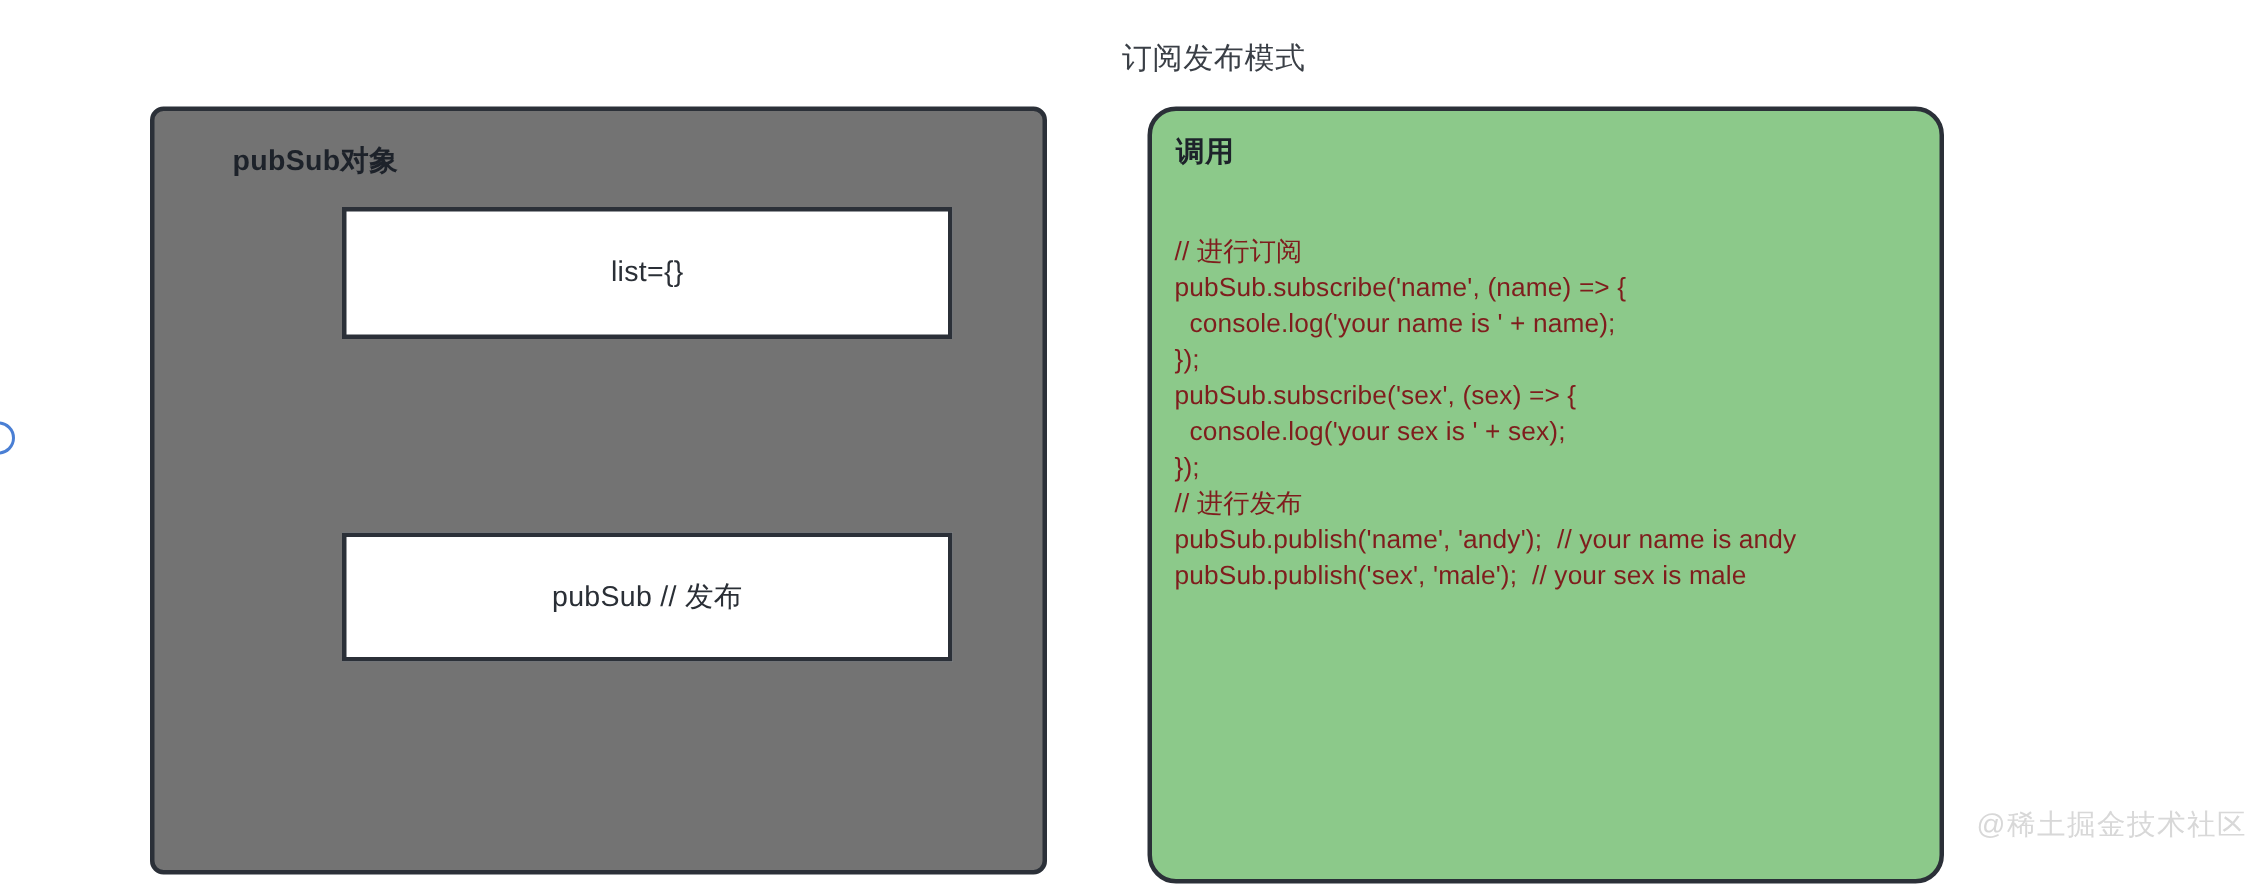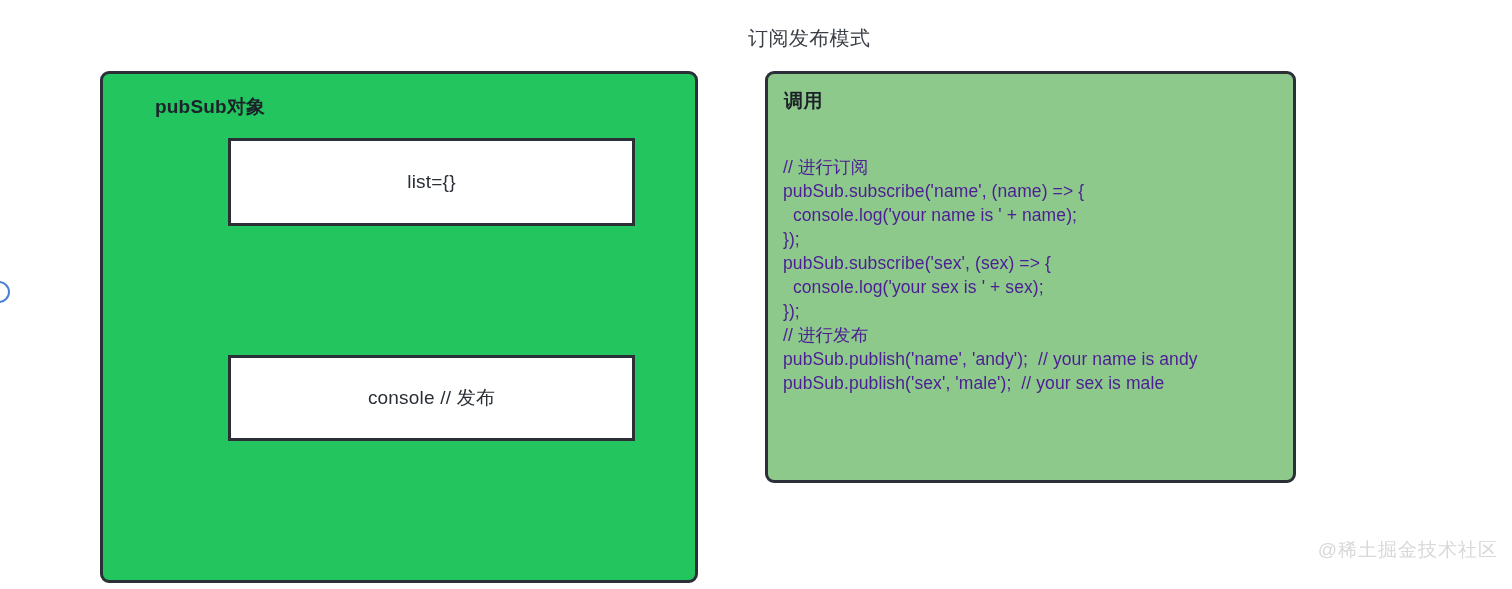--- a/index.html
+++ b/index.html
@@ -31,21 +31,21 @@
   }
 
   
   .pubsub-card {
     position: absolute;
     left: 100px;
     top: 71px;
     width: 598px;
     height: 512px;
     box-sizing: border-box;
-    background: #22c55e;
+    background: #737373;
     border: 3px solid #2b3038;
     border-radius: 9px;
   }
   .pubsub-title {
     position: absolute;
     left: 52px;
     top: 20px;
     font-size: 19px;
     font-weight: bold;
     color: #1d222a;
@@ -84,46 +84,46 @@
     color: #3a3f46;
     letter-spacing: 0.4px;
     white-space: nowrap;
   }
 
   .code-card {
     position: absolute;
     left: 765px;
     top: 71px;
     width: 531px;
-    height: 412px;
+    height: 518px;
     box-sizing: border-box;
     background: #8cc98a;
     border: 3px solid #2b3038;
-    border-radius: 9px;
+    border-radius: 19px;
   }
   .code-card-title {
     position: absolute;
     left: 16px;
     top: 14px;
     font-size: 19px;
     font-weight: bold;
     color: #1d222a;
     letter-spacing: 0.5px;
     white-space: nowrap;
   }
   .code-block {
     position: absolute;
     left: 15px;
     top: 81px;
     right: 8px;
     margin: 0;
     font-family: "Liberation Sans", "DejaVu Sans", sans-serif;
     font-size: 17.5px;
     line-height: 24px;
-    color: #4c1d95;
+    color: #7f1d1d;
     white-space: pre;
     letter-spacing: 0.1px;
   }
 
   
   .watermark {
     position: absolute;
     right: 14px;
     bottom: 26px;
     font-size: 19px;
@@ -139,21 +139,21 @@
 
 <section class="pubsub-card">
   <div class="pubsub-title">pubSub对象</div>
 
   <div class="member-box b0">
     <span class="member-label">list={}</span>
   </div>
 
 
   <div class="member-box b2">
-    <span class="member-label">console // 发布</span>
+    <span class="member-label">pubSub // 发布</span>
   </div>
 
 </section>
 
 <div class="section-heading">订阅发布模式</div>
 
 <section class="code-card">
   <div class="code-card-title">调用</div>
   <pre class="code-block">// 进行订阅
 pubSub.subscribe('name', (name) =&gt; {

